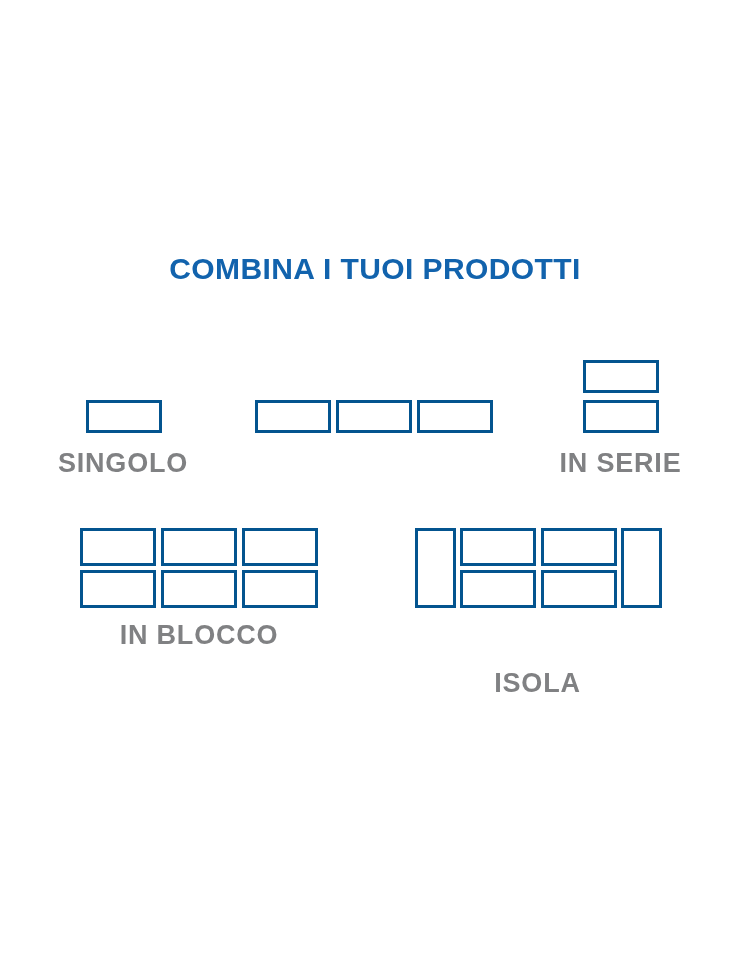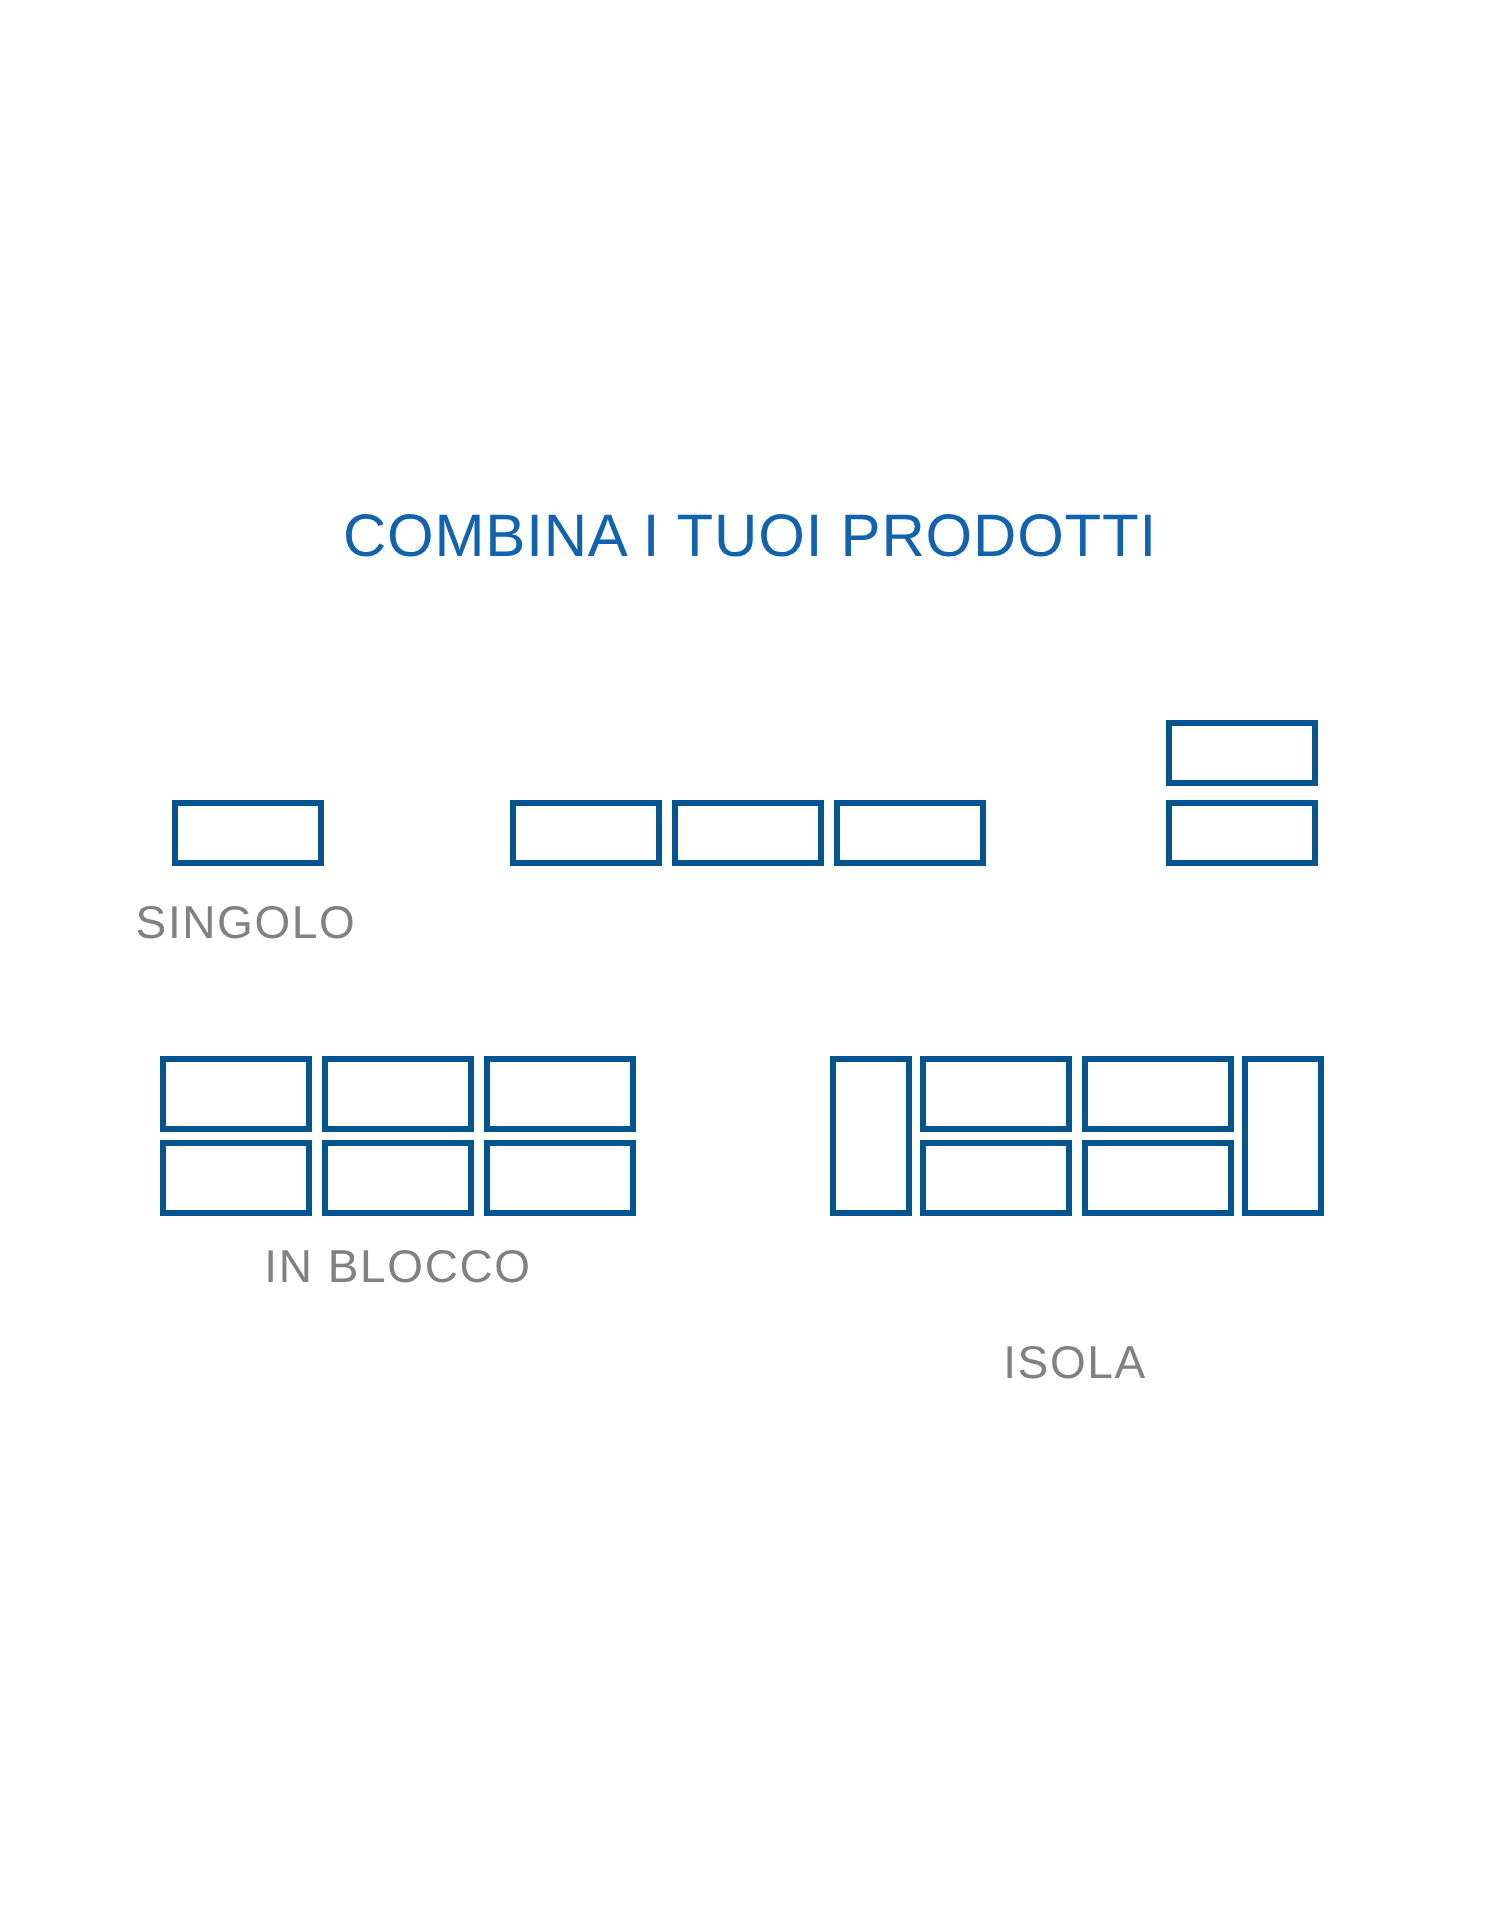--- a/index.html
+++ b/index.html
@@ -23,21 +23,21 @@
   }
 
   
   .title {
     position: absolute;
     left: 0;
     top: 252px;
     width: 750px;
     text-align: center;
     font-size: 30px;
-    font-weight: 400;
+    font-weight: 700;
     letter-spacing: 0.4px;
     color: #1263ad;
     white-space: nowrap;
   }
 
   
   .config {
     position: absolute;
   }
   .diagram {
@@ -47,22 +47,22 @@
     position: absolute;
     border: 3px solid #03548f;
     background: #ffffff;
     box-sizing: border-box;
   }
   .label {
     position: absolute;
     left: 0;
     width: 100%;
     text-align: center;
-    font-size: 23px;
-    font-weight: 400;
+    font-size: 27px;
+    font-weight: 700;
     letter-spacing: 0.8px;
     color: #808183;
     white-space: nowrap;
   }
 
   
   
   #cfg-singolo      { left: 38px;  top: 355px; width: 170px; height: 130px; }
   #cfg-singolo .diagram { width: 170px; height: 77px; }
   #cfg-singolo .label   { top: 93px; }
@@ -108,20 +108,21 @@
         <div class="cell" style="left: 81px; top: 45px; width: 76px; height: 33px; border-color: rgb(3, 84, 143); background: rgb(255, 255, 255);"></div>
         <div class="cell" style="left: 162px; top: 45px; width: 76px; height: 33px; border-color: rgb(3, 84, 143); background: rgb(255, 255, 255);"></div>
       </div>
   </div>
 
   <div class="config" id="cfg-in-serie">
     <div class="diagram">
         <div class="cell" style="left: 38px; top: 5px; width: 76px; height: 33px; border-color: rgb(3, 84, 143); background: rgb(255, 255, 255);"></div>
         <div class="cell" style="left: 38px; top: 45px; width: 76px; height: 33px; border-color: rgb(3, 84, 143); background: rgb(255, 255, 255);"></div>
       </div>
+    <div class="label" style="color: rgb(128, 129, 131);">IN SERIE</div>
   </div>
 
   <div class="config" id="cfg-in-blocco">
     <div class="diagram">
         <div class="cell" style="left: 0px; top: 0px; width: 76px; height: 38px; border-color: rgb(3, 84, 143); background: rgb(255, 255, 255);"></div>
         <div class="cell" style="left: 81px; top: 0px; width: 76px; height: 38px; border-color: rgb(3, 84, 143); background: rgb(255, 255, 255);"></div>
         <div class="cell" style="left: 162px; top: 0px; width: 76px; height: 38px; border-color: rgb(3, 84, 143); background: rgb(255, 255, 255);"></div>
         <div class="cell" style="left: 0px; top: 42px; width: 76px; height: 38px; border-color: rgb(3, 84, 143); background: rgb(255, 255, 255);"></div>
         <div class="cell" style="left: 81px; top: 42px; width: 76px; height: 38px; border-color: rgb(3, 84, 143); background: rgb(255, 255, 255);"></div>
         <div class="cell" style="left: 162px; top: 42px; width: 76px; height: 38px; border-color: rgb(3, 84, 143); background: rgb(255, 255, 255);"></div>

